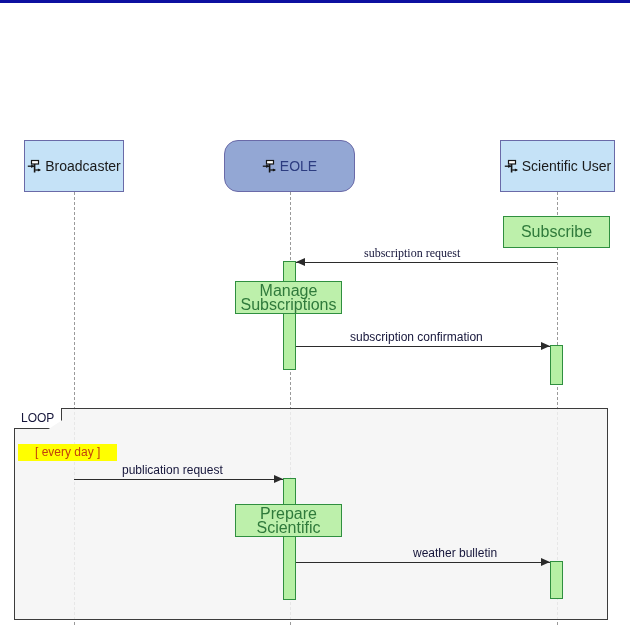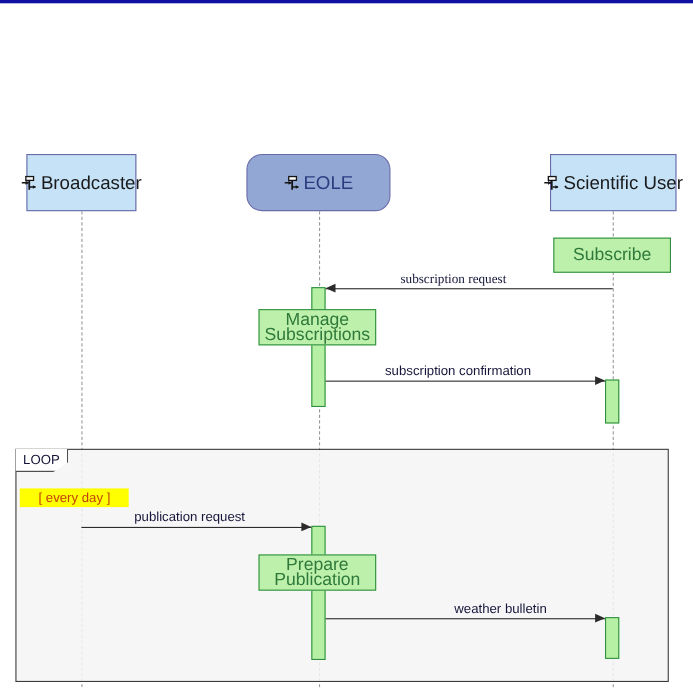--- a/index.html
+++ b/index.html
@@ -32,21 +32,21 @@
 
   
   .lifeline-head {
     position: absolute;
     box-sizing: border-box;
     border: 1px solid #6a6aa8;
     display: flex;
     align-items: center;
     justify-content: center;
     gap: 3px;
-    font-size: 17px;
+    font-size: 14px;
     line-height: 1;
     white-space: nowrap;
   }
   .lifeline-head.plain {
     background: #c5e2f7;
     color: #1a1a1a;
   }
   .lifeline-head.highlight {
     background: #93a7d4;
     color: #2c3c80;
@@ -211,21 +211,21 @@
 
   <div class="activation" style="left:283px; top:261px; width:13px; height:109px;"></div>
   <div class="activation" style="left:550px; top:345px; width:13px; height:40px;"></div>
   <div class="activation" style="left:283px; top:478px; width:13px; height:122px;"></div>
   <div class="activation" style="left:550px; top:561px; width:13px; height:38px;"></div>
 
   <div class="action-box" style="left:503px; top:216px; width:107px; height:32px;">Subscribe</div>
   <div class="action-box" style="left:235px; top:281px; width:107px; height:33px;">Manage
 Subscriptions</div>
   <div class="action-box" style="left:235px; top:504px; width:107px; height:33px;">Prepare
-Publication</div>
+Scientific</div>
 
   <div class="msg-line" style="left:296px; top:262px; width:261px;"></div>
   <div class="arrow-head left" style="left:296px; top:257.5px;"></div>
   <div class="msg-label" style="left:364px; top:246px;font-family:Liberation Serif, serif;">subscription request</div>
 
   <div class="msg-line" style="left:296px; top:346px; width:254px;"></div>
   <div class="arrow-head right" style="left:541px; top:341.5px;"></div>
   <div class="msg-label" style="left:350px; top:330px;">subscription confirmation</div>
 
   <div class="msg-line" style="left:74px; top:479px; width:209px;"></div>

